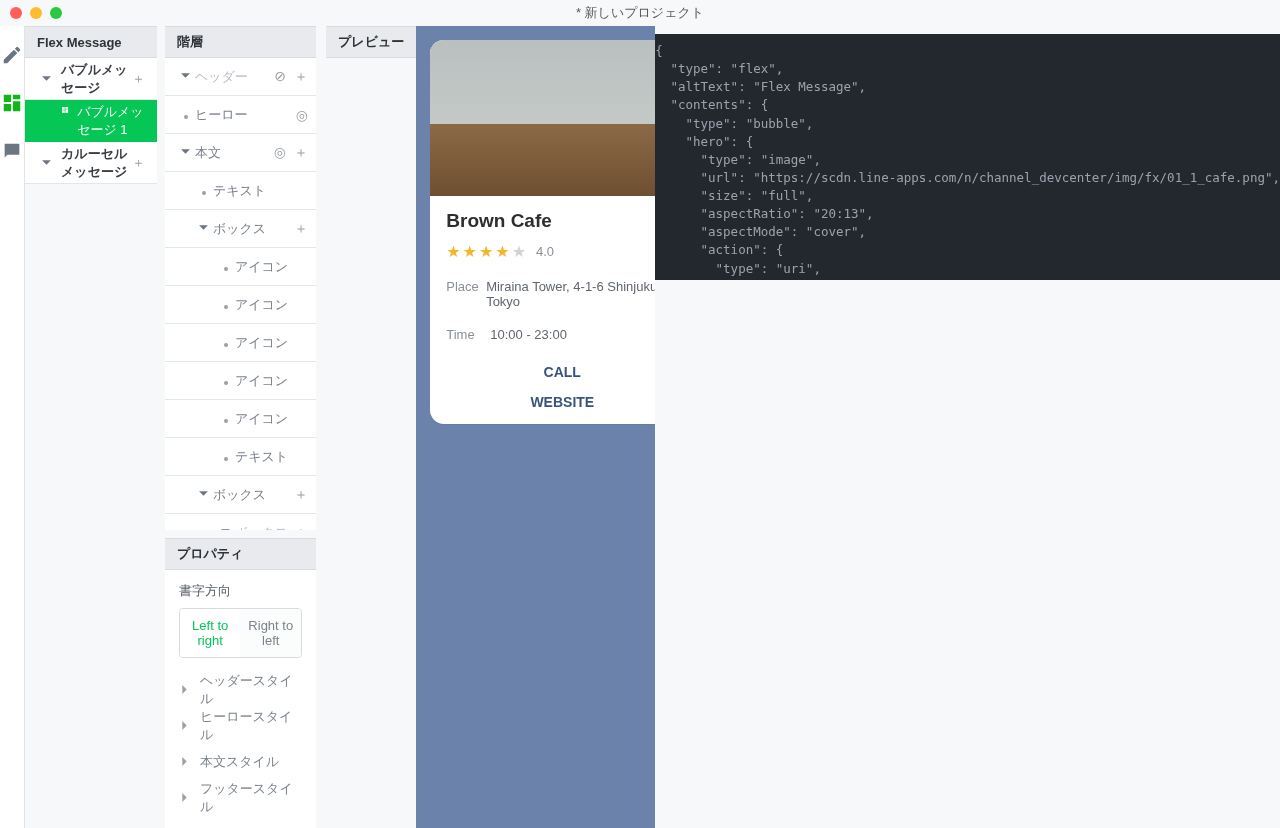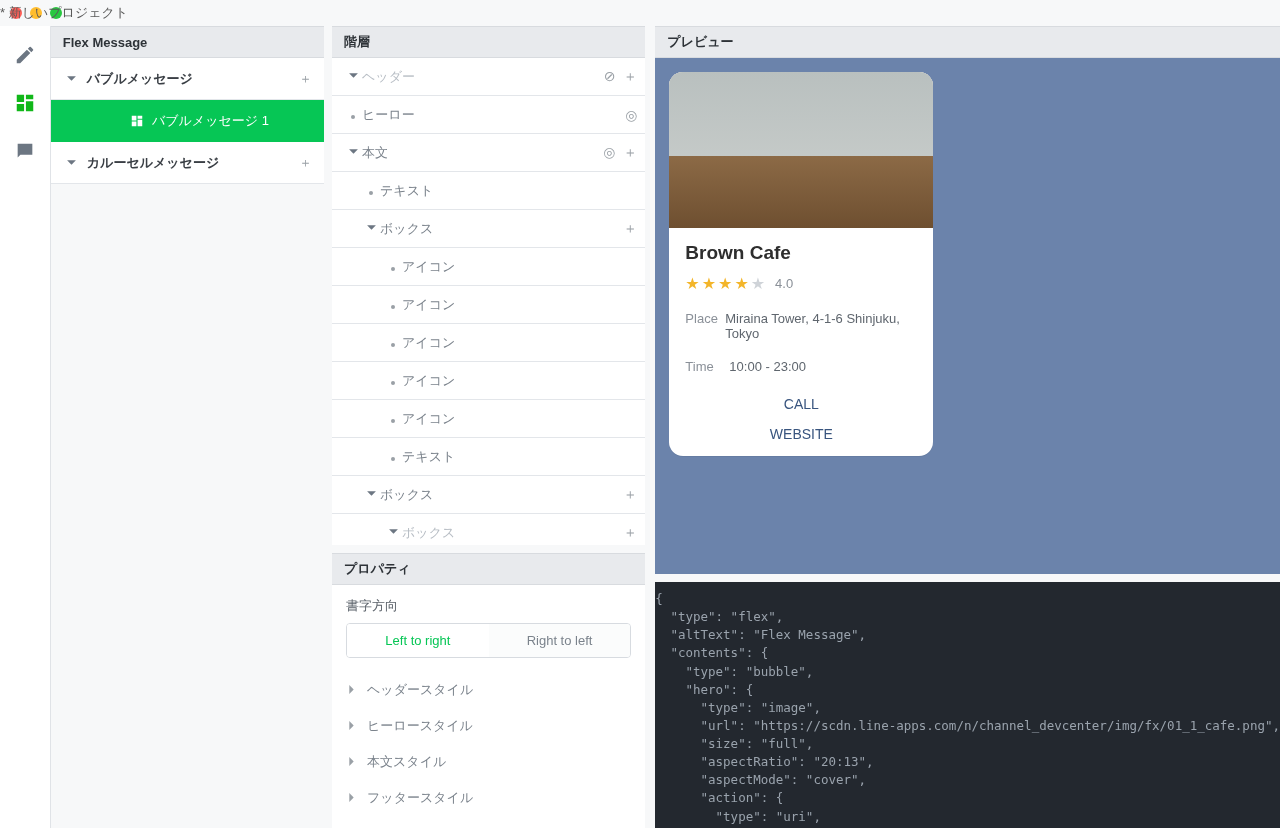--- a/index.html
+++ b/index.html
@@ -2,38 +2,38 @@
 <html><head>
 <meta charset="utf-8">
 <style>
   *{box-sizing:border-box;margin:0;padding:0;font-family:-apple-system,BlinkMacSystemFont,"Hiragino Sans","Helvetica Neue",Arial,sans-serif}
   body{background:#f7f8f9;color:#32373d;width:1280px;height:828px;overflow:hidden}
   
   .titlebar{height:26px;display:flex;align-items:center;position:relative}
   .dots{display:flex;gap:8px;padding-left:10px}
   .dot{width:12px;height:12px;border-radius:50%}
   .dot.r{background:#ff5f57}.dot.y{background:#ffbd2e}.dot.g{background:#28c840}
-  .titlebar .wt{position:absolute;left:0;right:0;text-align:left;font-size:13px;color:#5a5a5a}
+  .titlebar .wt{position:absolute;left:0;right:0;text-align:center;font-size:13px;color:#5a5a5a}
   .app{display:flex;height:802px}
   
   .rail{width:52px;background:#fff;border-right:1px solid #e0e3e7;display:flex;flex-direction:column;align-items:center;padding-top:18px;gap:26px}
   .rail .ic{width:22px;height:22px;display:flex;align-items:center;justify-content:center;color:#6c7682;cursor:pointer}
   .rail .ic.active{color:#11b719}
   .rail svg{width:22px;height:22px}
   
   .col{display:flex;flex-direction:column}
   .colhead{height:32px;background:#e8eaed;border-top:1px solid #d8dbdf;border-bottom:1px solid #d8dbdf;display:flex;align-items:center;padding:0 12px;font-weight:700;font-size:13px;color:#2e3338}
   
   .flexpanel{width:288px;border-right:8px solid #f7f8f9}
   .fm-row{height:42px;display:flex;align-items:center;padding:0 12px;font-size:13px;color:#3a3f45;background:#fff;border-bottom:1px solid #e3e6ea;cursor:pointer}
   .fm-row .chev{width:18px;display:flex;justify-content:center;color:#6c7682;margin-right:6px}
   .fm-row .grow{flex:1;font-weight:700}
   .fm-row .plus{color:#9aa0a6}
   .fm-row.selected{background:#06c655;color:#fff;border-bottom:1px solid #06c655}
-  .fm-row.selected .grow{font-weight:500;display:flex;align-items:center;justify-content:center;gap:8px}
+  .fm-row.selected .grow{font-weight:500;display:flex;justify-content:center;gap:8px}
   .fm-row.selected svg{fill:#fff}
   .fm-row.child{padding-left:36px}
   
   .hierpanel{width:331px;border-right:10px solid #f7f8f9}
   .hier-body{flex:1;overflow:hidden;background:#fff;display:flex;flex-direction:column}
   .hier-scroll{flex:1;overflow-y:auto;position:relative}
   .hier-scroll::-webkit-scrollbar{width:8px}
   .hier-scroll::-webkit-scrollbar-thumb{background:#c5c9cf;border-radius:4px}
   .hrow{height:38px;display:flex;align-items:center;border-bottom:1px solid #e3e6ea;font-size:13px;color:#7b838c;padding-right:8px;cursor:pointer}
   .hrow .ind{display:flex;align-items:center}
@@ -46,41 +46,41 @@
   .hrow.fade{color:#b7bdc4}
   
   .props{border-top:8px solid #f7f8f9}
   .props-body{background:#fff;padding:12px 14px;font-size:13px;color:#5b626a}
   .seg{display:flex;border:1px solid #d7dbe0;border-radius:4px;overflow:hidden;margin-top:8px;margin-bottom:14px}
   .seg div{flex:1;text-align:center;padding:9px 0;cursor:pointer;color:#7b838c;background:#fbfcfc}
   .seg div.on{color:#06c655;background:#fff;font-weight:500}
   .prow{display:flex;align-items:center;height:36px;color:#7b838c;font-size:13px;cursor:pointer}
   .prow .pc{margin-right:10px;color:#9aa0a6}
   
-  .previewpanel{flex:1;display:flex;flex-direction:column}
+  .previewpanel{flex:1;display:flex;flex-direction:row}
   .pv-area{flex:1;background:#6b83ab;padding:14px;overflow:auto}
   .card{width:264px;background:#fff;border-radius:14px;overflow:hidden;box-shadow:0 1px 0 rgba(0,0,0,.05)}
   .hero{height:156px;background:#dcd6c8;position:relative;overflow:hidden}
   .hero::before{content:"";position:absolute;top:0;left:0;right:0;height:58%;background:linear-gradient(180deg,#b9c0bf 0%,#c5cac8 100%)}
   .hero::after{content:"";position:absolute;bottom:0;left:0;right:0;height:46%;background:linear-gradient(180deg,#8c6a46 0%,#6e4f30 100%)}
   .cup{position:absolute;left:112px;bottom:30px;width:58px;height:34px}
   .saucer{position:absolute;bottom:-6px;left:-12px;width:82px;height:20px;background:#f4f4f4;border-radius:50%;box-shadow:0 3px 4px rgba(0,0,0,.25)}
   .bowl{position:absolute;bottom:4px;left:2px;width:50px;height:30px;background:#fafafa;border-radius:0 0 28px 28px/0 0 22px 22px}
   .coffee{position:absolute;top:-2px;left:8px;width:34px;height:14px;background:#b98a55;border-radius:50%}
   .handle{position:absolute;right:-10px;top:6px;width:14px;height:14px;border:4px solid #f3f3f3;border-radius:50%}
   .cbody{padding:14px 16px 8px}
   .ctitle{font-weight:800;font-size:19px;color:#2e2e2e}
   .stars{margin-top:10px;display:flex;align-items:center;gap:2px}
   .star{color:#f3b52a;font-size:16px}
   .star.off{color:#cfd3d8}
   .rating{margin-left:8px;color:#8a9098;font-size:13px}
   .kv{display:flex;font-size:13px;margin-top:18px;color:#8a9098}
   .kv .k{width:44px}
   .kv .v{color:#5f666e}
-  .cbtn{text-align:center;color:#38547e;font-size:14px;padding:14px 0;font-weight:400;cursor:pointer}
+  .cbtn{text-align:center;color:#38547e;font-size:14px;padding:14px 0;font-weight:700;cursor:pointer}
   
   .jsonpanel{border-top:8px solid #f7f8f9}
   .jsonpanel .colhead{background:#23282f;color:#e6e8ea;border-color:#23282f}
   .jsonbody{background:#23282f;color:#9aa3ad;font-family:ui-monospace,Menlo,Consolas,monospace;font-size:12.5px;line-height:1.45;padding:8px 0 8px 0;height:246px;overflow:auto;white-space:pre}
   .chev svg,.pc svg,.tg svg{width:11px;height:11px}
 </style>
 </head>
 <body>
 
 <div class="titlebar">

